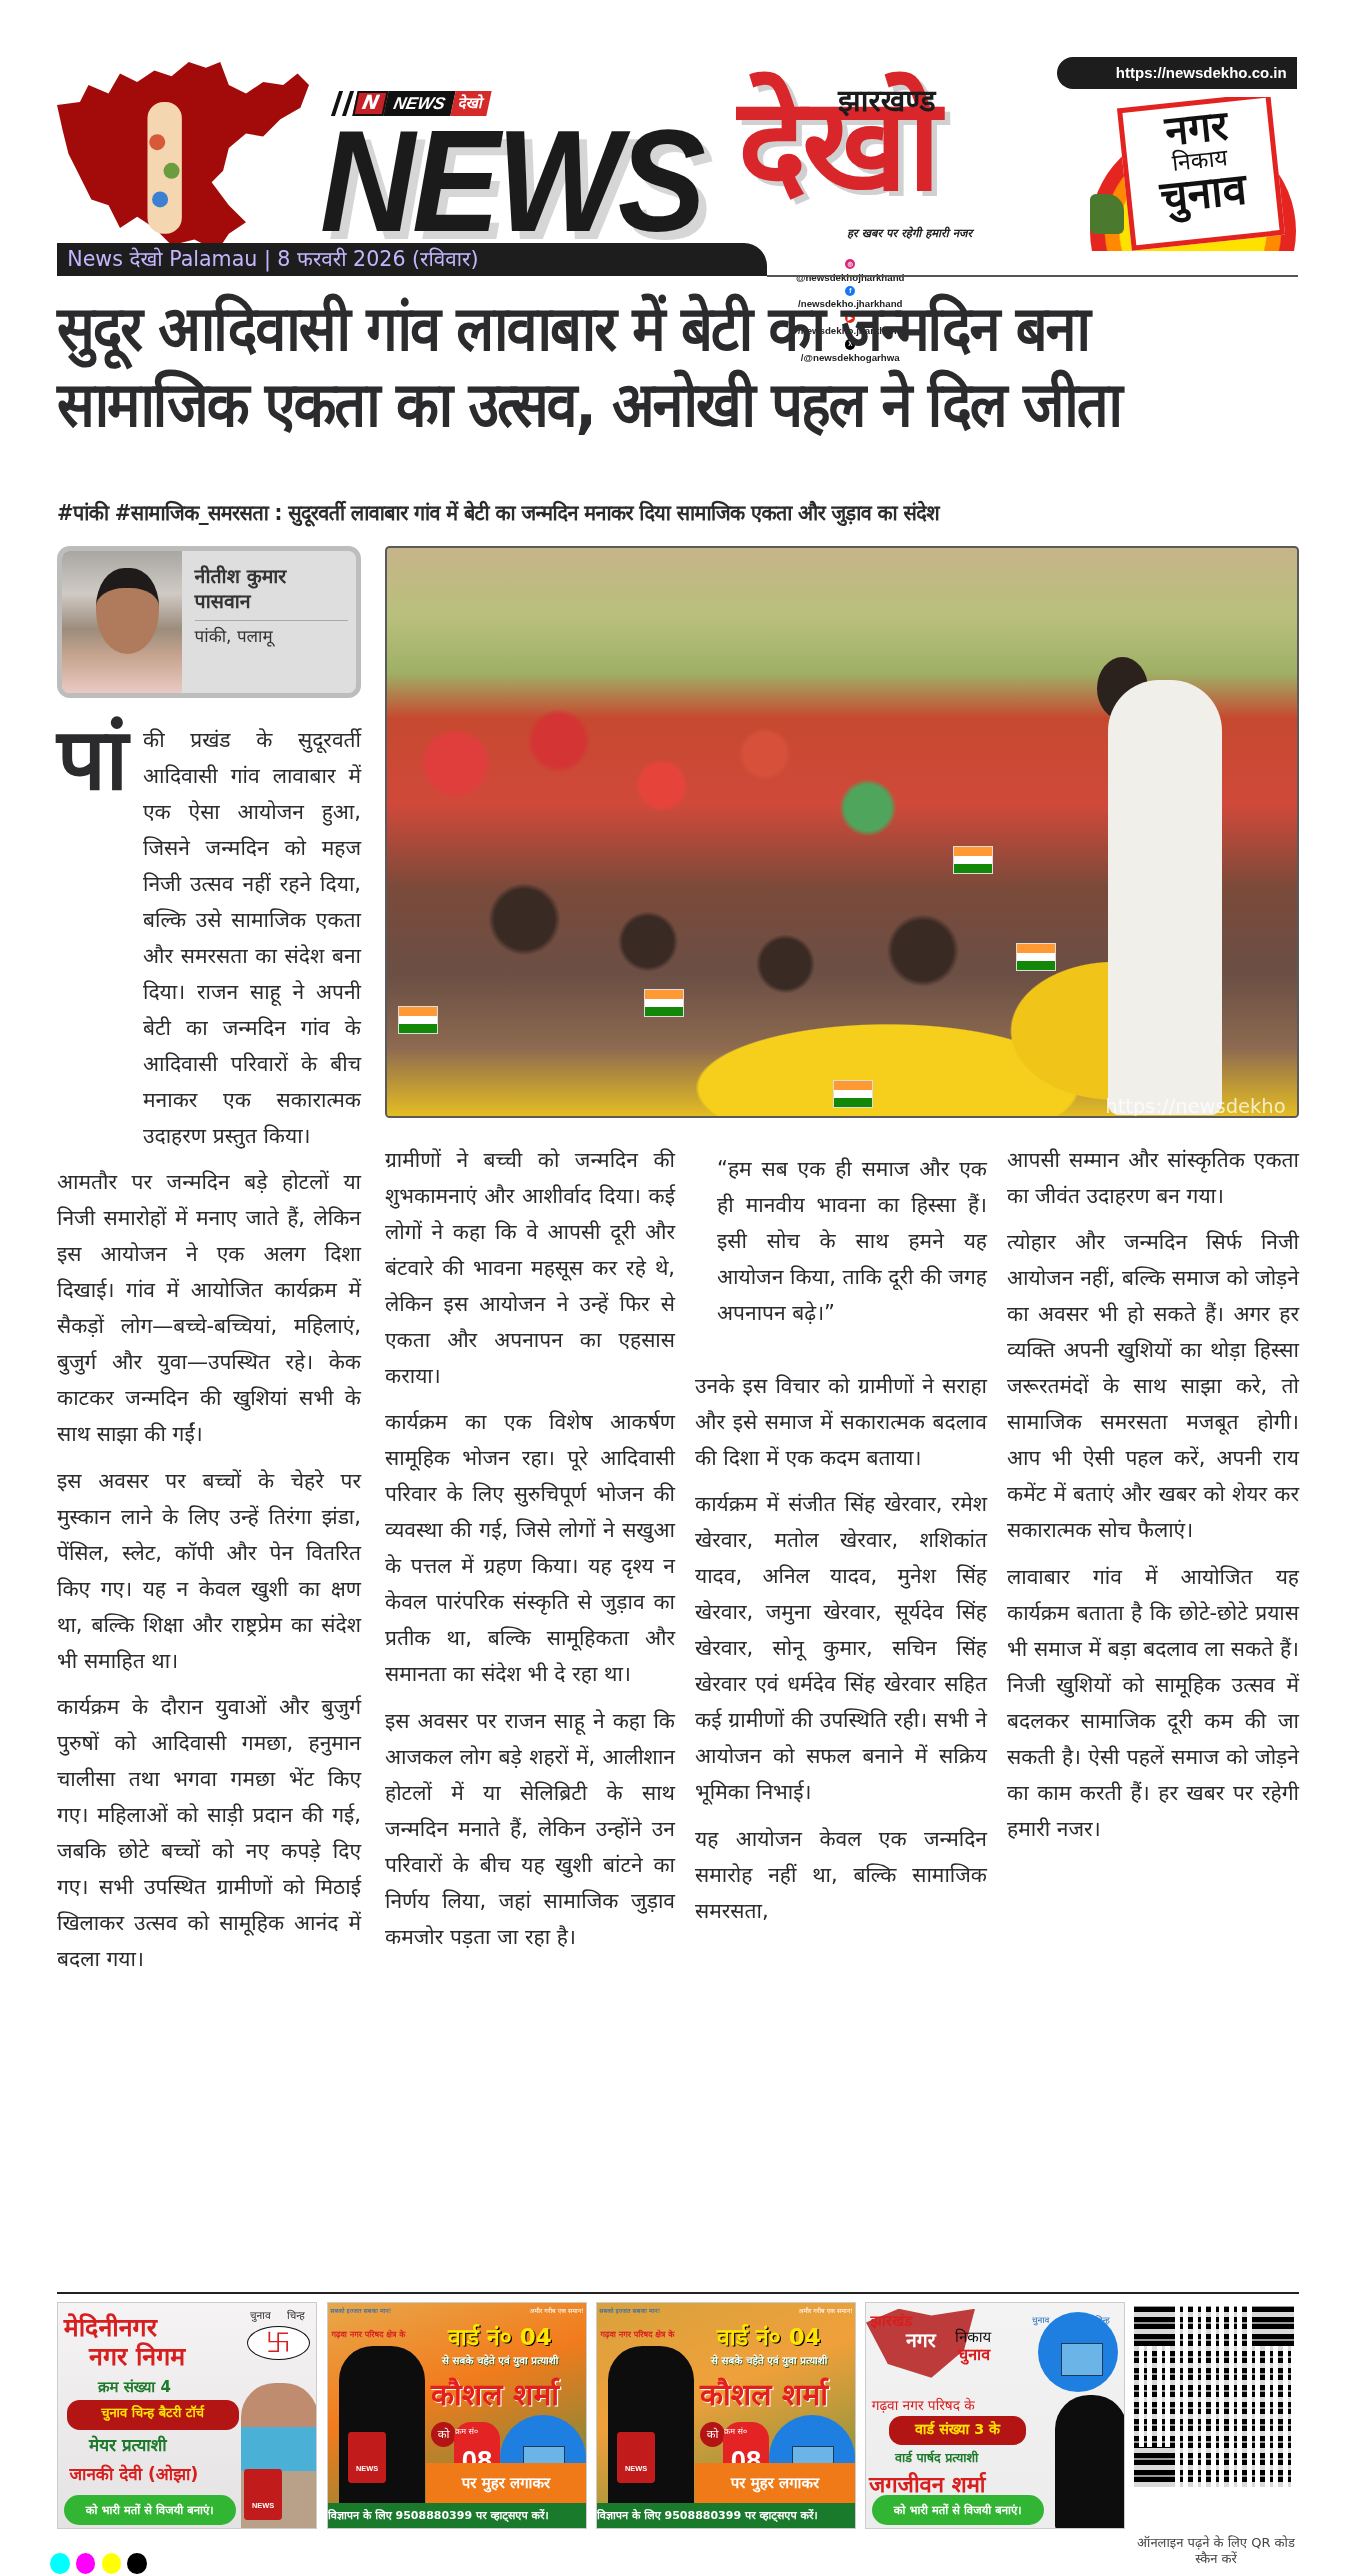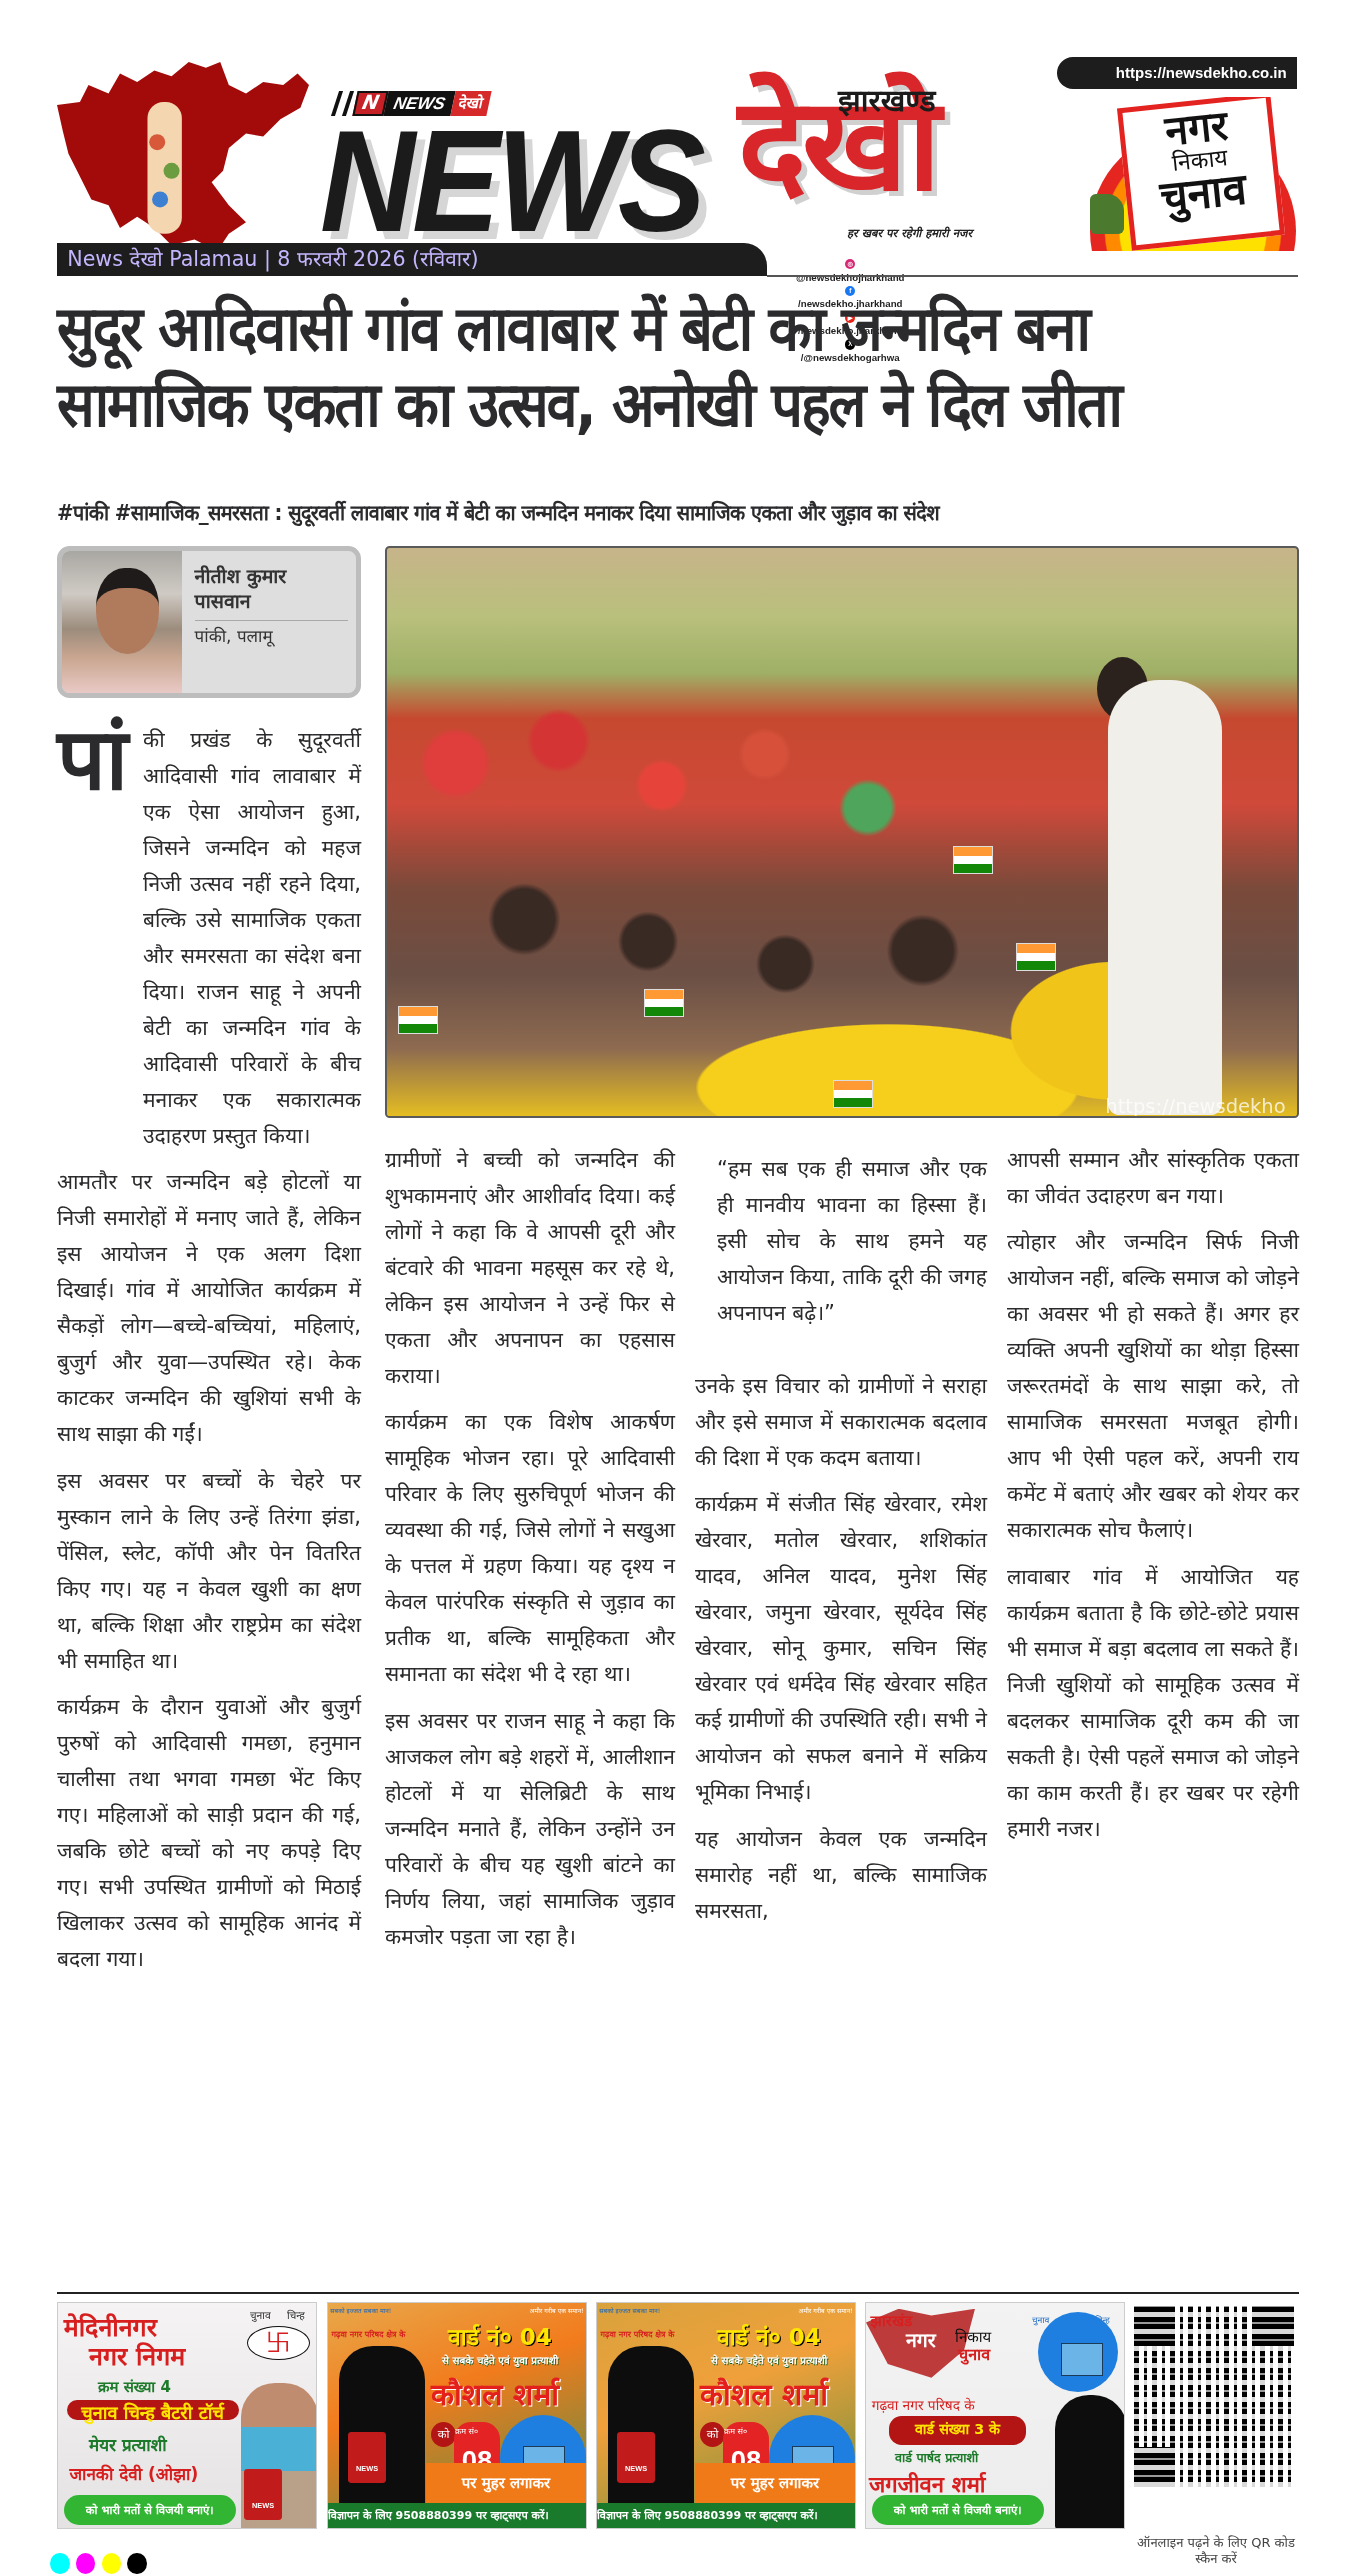--- a/index.html
+++ b/index.html
@@ -221,21 +221,21 @@
 
 <div class="footer-rule"></div>
 
 <div class="ad ad1">
   <div class="t ad-text-red" style="left:5.7px; top:5.7px; font-size:25px;">मेदिनीनगर</div>
   <div class="t ad-text-red" style="left:31px; top:35px; font-size:25px;">नगर निगम</div>
   <div class="t" style="left:192px; top:4.6px; font-size:10.3px;">चुनाव</div>
   <div class="t" style="left:229px; top:4.6px; font-size:10.3px;">चिन्ह</div>
   <div class="t" style="left:189px; top:23px; width:63px; height:34px; border:1.7px solid #111; border-radius:50%; background:#fff; text-align:center; font-size:23px; line-height:31px; color:#d71f1f;">卐</div>
   <div class="t ad-text-green" style="left:40px; top:73px; font-size:15px;">क्रम संख्या 4</div>
-  <div class="pill-red" style="left:8.6px; top:97px; width:172px; height:20px; font-size:18px;">चुनाव चिन्ह बैटरी टॉर्च</div>
+  <div class="pill-red" style="left:8.6px; top:97px; width:172px; height:30px; font-size:13px;">चुनाव चिन्ह बैटरी टॉर्च</div>
   <div class="t ad-text-green" style="left:31px; top:130px; font-size:17px;">मेयर प्रत्याशी</div>
   <div class="t ad-text-red" style="left:11.4px; top:159px; font-size:17px;">जानकी देवी (ओझा)</div>
   <div class="silhouette" style="left:183px; top:80px; width:77px; height:147px; background:linear-gradient(180deg,#c08c6f 0 30%, #4ab0d6 30% 60%, #b9a088 60%); border-radius:34px 34px 0 0;"></div>
   <div class="news-stamp" style="left:186px; top:166px;">NEWS</div>
   <div class="band-lightgreen">को भारी मतों से विजयी बनाएं।</div>
 </div>
 
 <div class="ad ad2">
   <div class="t" style="left:2.3px; top:3.4px; font-size:6.3px; color:#1565c0;">सबको इज्जत सबका मान!</div>
   <div class="t" style="right:2.3px; top:3.4px; font-size:6.3px; color:#fff;">अमीर गरीब एक समान!</div>

